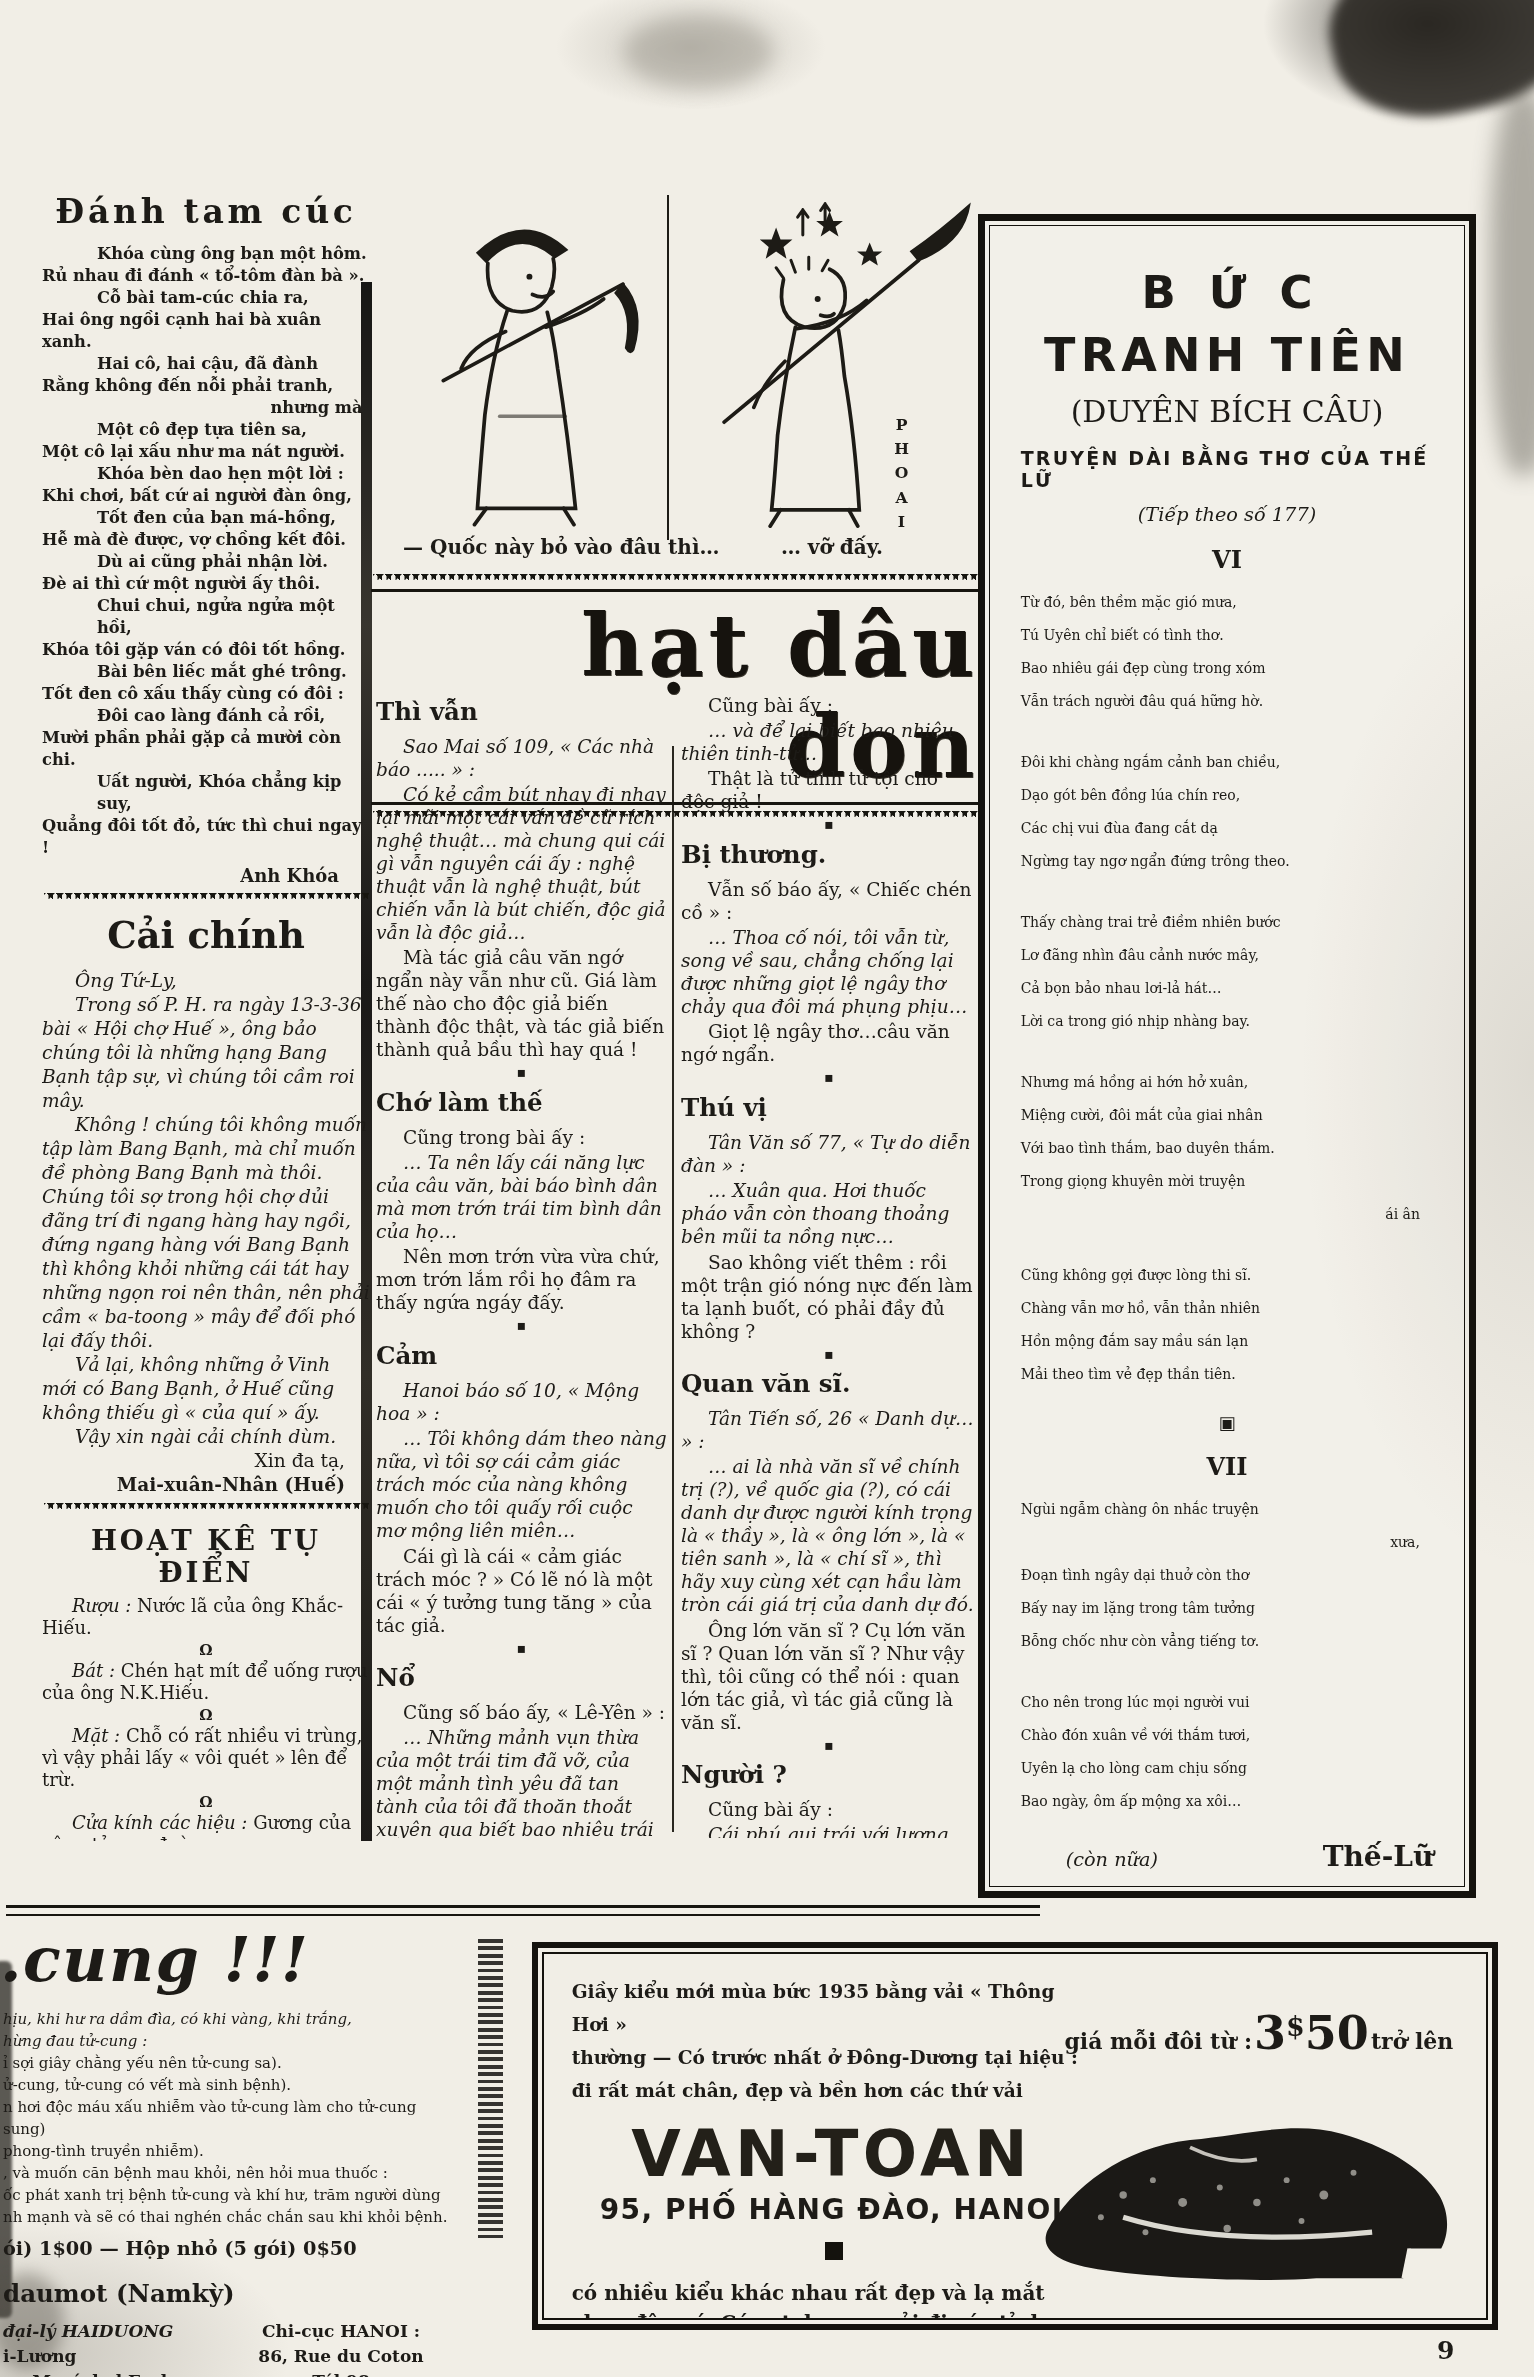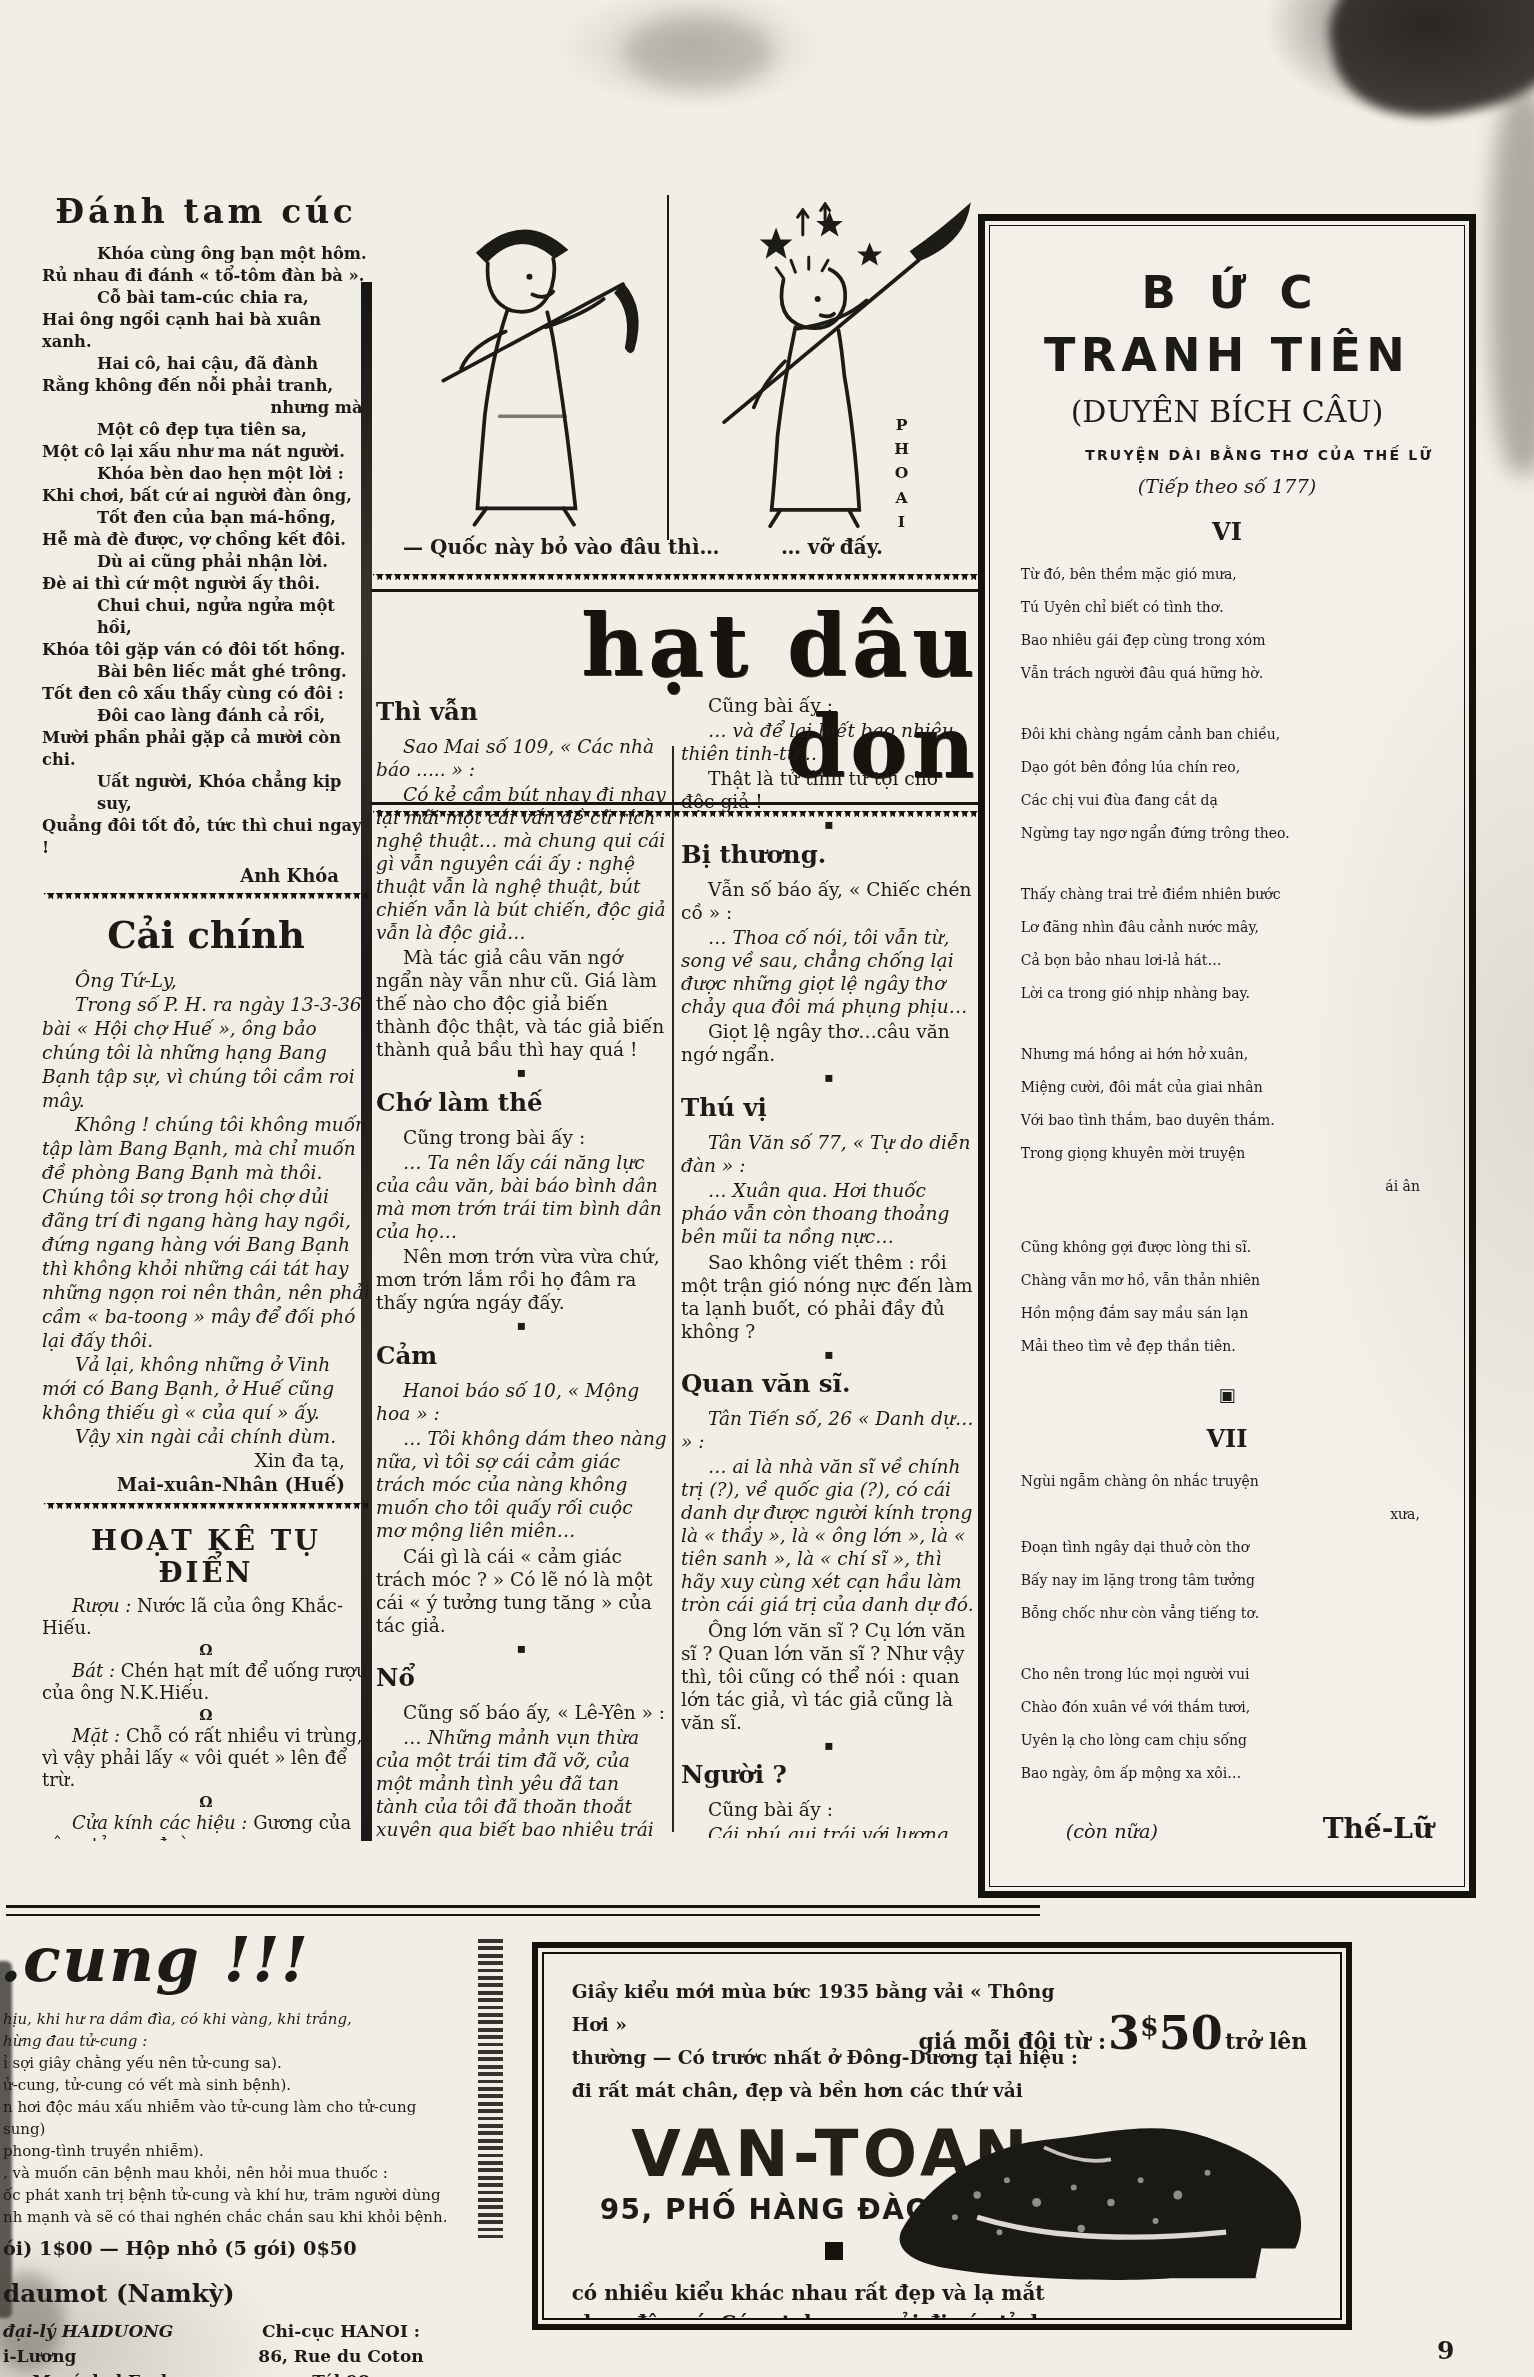--- a/index.html
+++ b/index.html
@@ -65,21 +65,21 @@
   .sorn{text-align:center;font-size:14px;line-height:16.3px;margin:3px 0 7.4px;}
   .sorn:empty{display:none;margin:0;}
   .mp{font-size:18.6px;line-height:23px;margin:0 0 2.2px;text-indent:27px;}
   .mp.it{font-style:italic;}
   
   .tbox{left:978px;top:214px;width:498px;height:1684px;border:7.4px solid #14120d;box-sizing:border-box;background:rgba(255,255,255,.12);}
   .tinner{position:absolute;inset:3.7px;border:1.5px solid #14120d;padding:18px 31px;overflow:hidden;}
   .t1{text-align:center;font-family:"DejaVu Sans","Liberation Sans",sans-serif;font-weight:700;font-size:45px;letter-spacing:33px;padding-left:33px;margin-top:22px;}
   .t2{text-align:center;font-family:"DejaVu Sans","Liberation Sans",sans-serif;font-weight:700;font-size:46px;letter-spacing:5.2px;margin-top:9px;}
   .tsub{text-align:center;font-size:30px;margin-top:12px;}
-  .tby{text-align:right;font-family:"DejaVu Sans","Liberation Sans",sans-serif;font-weight:700;font-size:14px;letter-spacing:2.2px;margin-top:18px;}
+  .tby{text-align:left;font-family:"DejaVu Sans","Liberation Sans",sans-serif;font-weight:700;font-size:19px;letter-spacing:2.2px;margin-top:18px;}
   .tcont{font-style:italic;font-size:19.3px;text-align:center;margin-top:12px;}
   .pnum{text-align:center;font-weight:700;font-size:24px;margin:19.3px 0 12px;}
   .tl{font-size:14px;line-height:33px;margin:0;}
   .tl.gap{margin-top:28px;}
   .tl.r{text-align:right;padding-right:13.4px;}
   .orn2{text-align:center;font-size:18px;margin:21px 0 1.5px;}
   .trow{display:flex;justify-content:space-between;align-items:baseline;margin-top:22px;}
   .tnote{font-style:italic;font-size:19.3px;margin-left:45px;}
   .tsig{font-weight:700;font-size:28px;}
   
@@ -88,21 +88,21 @@
   .alp{font-size:15px;line-height:22px;margin:0;}
   .alp.it{font-style:italic;}
   .alprice{font-size:19.3px;font-weight:700;margin-top:9px;}
   .albrand{font-size:24.5px;font-weight:700;margin:4.5px 0 10.4px;}
   .alfoot{display:flex;margin-top:3px;}
   .alfl{width:223px;}
   .alfl p,.alfr p{margin:0;font-size:17px;line-height:25px;font-weight:700;}
   .alfl p:first-child{font-style:italic;}
   .alfr{width:230px;text-align:center;}
   
-  .adR{left:532px;top:1942px;width:820px;height:388px;border:6.7px solid #14120d;box-sizing:border-box;}
+  .adR{left:532px;top:1942px;width:966px;height:388px;border:6.7px solid #14120d;box-sizing:border-box;}
   .adRin{position:absolute;inset:3.7px;border:2.2px solid #14120d;padding:21px 28px;overflow:hidden;}
   .r1{font-size:18.6px;line-height:33px;font-weight:700;margin:0;width:513px;}
   .brand{font-family:"DejaVu Sans","Liberation Sans",sans-serif;font-weight:700;font-size:64px;letter-spacing:4.5px;color:#232019;text-align:center;width:520px;margin:10.4px 0 1.5px;}
   .addr{font-family:"DejaVu Sans","Liberation Sans",sans-serif;font-weight:700;font-size:28px;letter-spacing:1.5px;text-align:center;width:520px;margin:1.5px 0 16.3px;}
   .sq{width:18px;height:18px;background:#14120d;margin:0 0 18px 253px;}
   .f1{font-size:20px;font-weight:700;line-height:30px;margin:0;width:475px;}
   .pricezone{position:absolute;right:33px;top:52px;display:flex;align-items:baseline;gap:2px;}
   .ppre{font-size:22px;font-weight:700;}
   .pnumb{font-size:46px;font-weight:700;}
   .psym{font-size:27px;font-weight:700;vertical-align:13.4px;}

